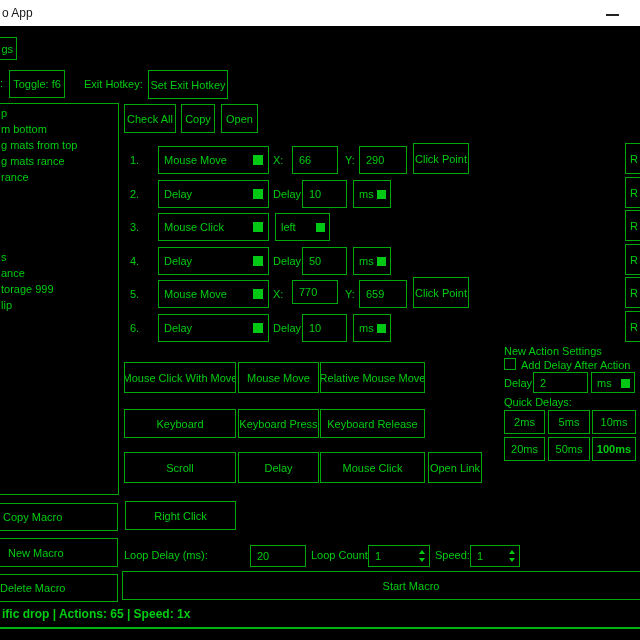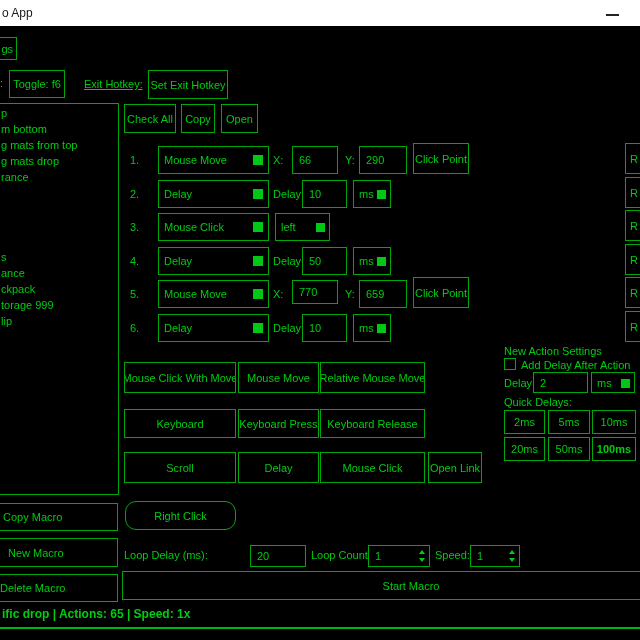--- a/index.html
+++ b/index.html
@@ -44,37 +44,36 @@
 
 <div class="titlebar">
   <div class="t">o App</div>
   <div class="minbar"></div>
 </div>
 
 <div class="btn" style="left:-14px; top:37px; width:31px; height:23px; justify-content:flex-end; padding-right:3px;">gs</div>
 
 <div class="lbl" style="left:0; top:77px;">:</div>
 <div class="btn" style="left:9px; top:70px; width:56px; height:28px;">Toggle: f6</div>
-<div class="lbl" style="left:84px; top:78px;text-decoration:underline;">Exit Hotkey:</div>
+<div class="lbl" style="left:84px; top:78px;">Exit Hotkey:</div>
 <div class="btn" style="left:148px; top:70px; width:80px; height:29px;">Set Exit Hotkey</div>
 
 <div class="panel" style="left:-20px; top:103px; width:139px; height:392px;">
   <div style="position:absolute; left:20px; top:3px; right:2px;">
     <div class="item">p</div>
     <div class="item">m bottom</div>
     <div class="item">g mats from top</div>
-    <div class="item">g mats drop</div>
+    <div class="item">g mats rance</div>
     <div class="item">rance</div>
     <div class="item"></div>
     <div class="item"></div>
     <div class="item"></div>
     <div class="item"></div>
     <div class="item">s</div>
     <div class="item">ance</div>
-    <div class="item">ckpack</div>
     <div class="item">torage 999</div>
     <div class="item">lip</div>
   </div>
 </div>
 
 <div class="btn left" style="left:-30px; top:503px; width:148px; height:28px; padding-left:32px;">Copy Macro</div>
 <div class="btn left" style="left:-30px; top:538px; width:148px; height:29px; padding-left:37px;">New Macro</div>
 <div class="btn left" style="left:-30px; top:574px; width:148px; height:28px; padding-left:29px;">Delete Macro</div>
 
 <div class="btn" style="left:124px; top:104px; width:52px; height:29px;">Check All</div>
@@ -161,21 +160,21 @@
 
 <div class="btn" style="left:124px; top:409px; width:112px; height:29px;">Keyboard</div>
 <div class="btn" style="left:238px; top:409px; width:81px; height:29px;">Keyboard Press</div>
 <div class="btn" style="left:320px; top:409px; width:105px; height:29px;">Keyboard Release</div>
 
 <div class="btn" style="left:124px; top:452px; width:112px; height:31px;">Scroll</div>
 <div class="btn" style="left:238px; top:452px; width:81px; height:31px;">Delay</div>
 <div class="btn" style="left:320px; top:452px; width:105px; height:31px;">Mouse Click</div>
 <div class="btn" style="left:428px; top:452px; width:54px; height:31px;">Open Link</div>
 
-<div class="btn" style="left:125px; top:501px; width:111px; height:29px;border-radius:11px;">Right Click</div>
+<div class="btn" style="left:125px; top:501px; width:111px; height:29px;">Right Click</div>
 
 <div class="lbl" style="left:504px; top:345px;">New Action Settings</div>
 <div class="chk" style="left:504px; top:358px;"></div>
 <div class="lbl" style="left:521px; top:359px;">Add Delay After Action</div>
 <div class="lbl" style="left:504px; top:377px;">Delay:</div>
 <div class="inp" style="left:533px; top:372px; width:55px; height:21px;">2</div>
 <div class="dd" style="left:591px; top:372px; width:44px; height:21px;">
   <span>ms</span>
   <span class="sq" style="right:4px; width:9px; height:9px; margin-top:-4px;"></span>
 </div>

